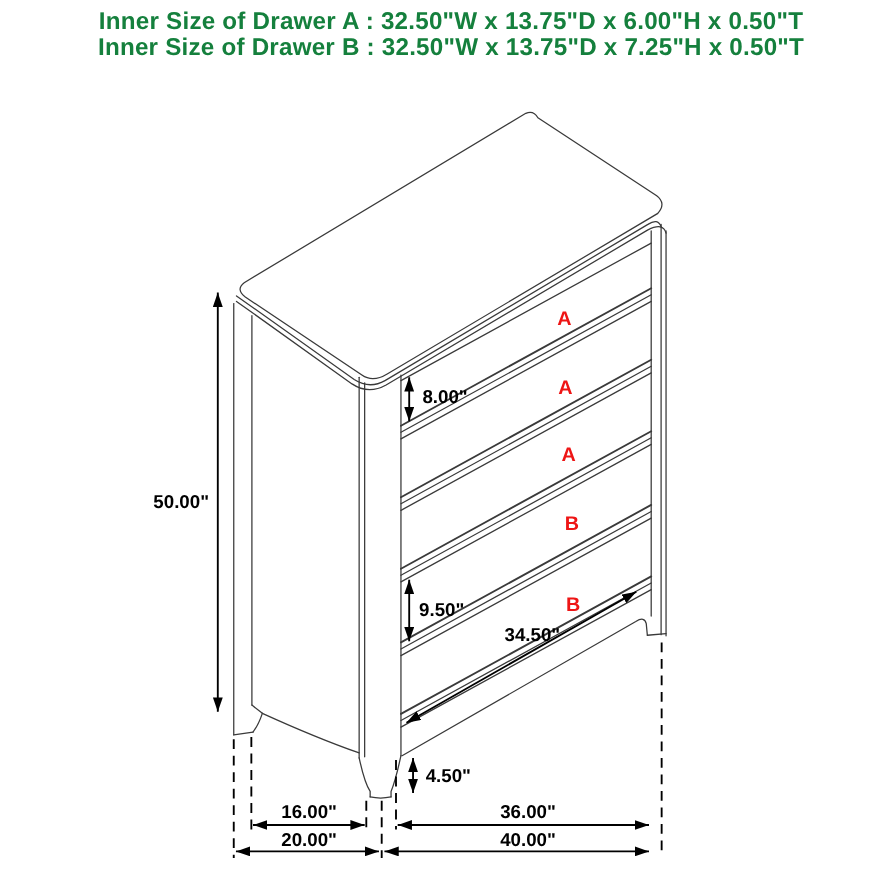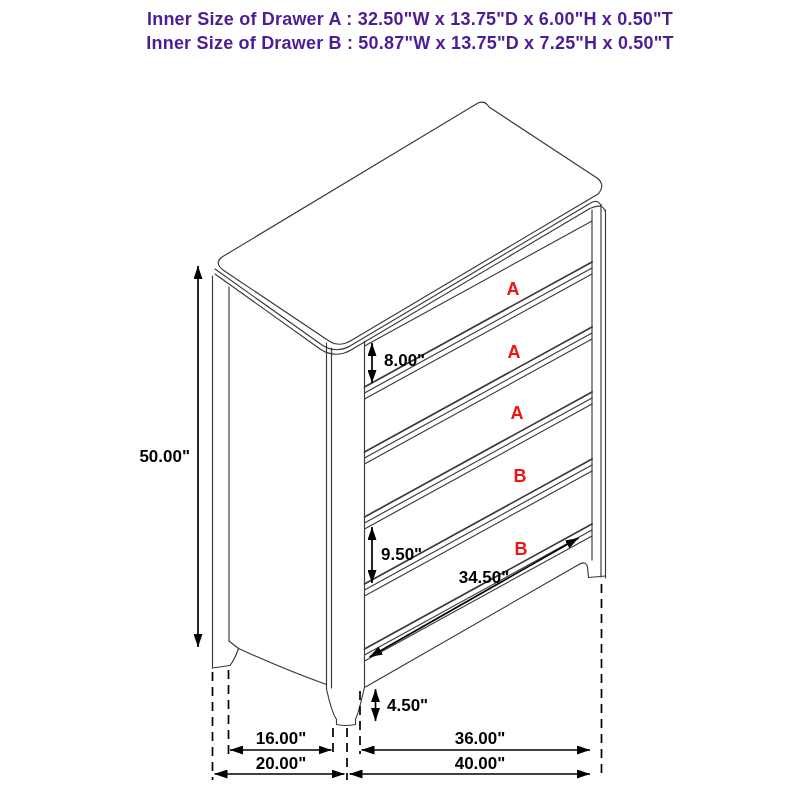--- a/index.html
+++ b/index.html
@@ -1,32 +1,32 @@
 <!DOCTYPE html>
 <html><head>
 <meta charset="utf-8">
 <style>
   html,body{margin:0;padding:0;background:#ffffff;}
   .page{position:relative;width:800px;height:800px;background:#fff;overflow:hidden;
         font-family:"Liberation Sans",sans-serif;}
   .header{position:absolute;top:7px;left:20px;right:0;text-align:center;
-          font-size:18px;font-weight:bold;color:#4c1d95;line-height:24px;
+          font-size:22px;font-weight:bold;color:#15803d;line-height:24px;
           letter-spacing:0.2px;}
   svg{position:absolute;top:0;left:0;}
   .dimtxt{font-family:"Liberation Sans",sans-serif;font-size:17px;font-weight:bold;fill:#000;}
   .redtxt{font-family:"Liberation Sans",sans-serif;font-size:18px;font-weight:bold;}
 </style>
 </head>
 <body>
 
 <div class="page">
 
   <div class="header">
     <div>Inner Size of Drawer A : 32.50"W x 13.75"D x 6.00"H x 0.50"T</div>
-    <div>Inner Size of Drawer B : 50.87"W x 13.75"D x 7.25"H x 0.50"T</div>
+    <div>Inner Size of Drawer B : 32.50"W x 13.75"D x 7.25"H x 0.50"T</div>
   </div>
 
   <svg width="800" height="800" viewBox="0 0 800 800">
     <defs>
       <marker id="ah" viewBox="0 0 13 9" refX="13" refY="4.5" markerWidth="13" markerHeight="9" markerUnits="userSpaceOnUse" orient="auto-start-reverse">
         <path d="M0,0 L13,4.5 L0,9 Z" fill="#000"></path>
       </marker>
     </defs>
 
     <g stroke="#3a3a3a" stroke-width="1.15" fill="none" stroke-linecap="round">

